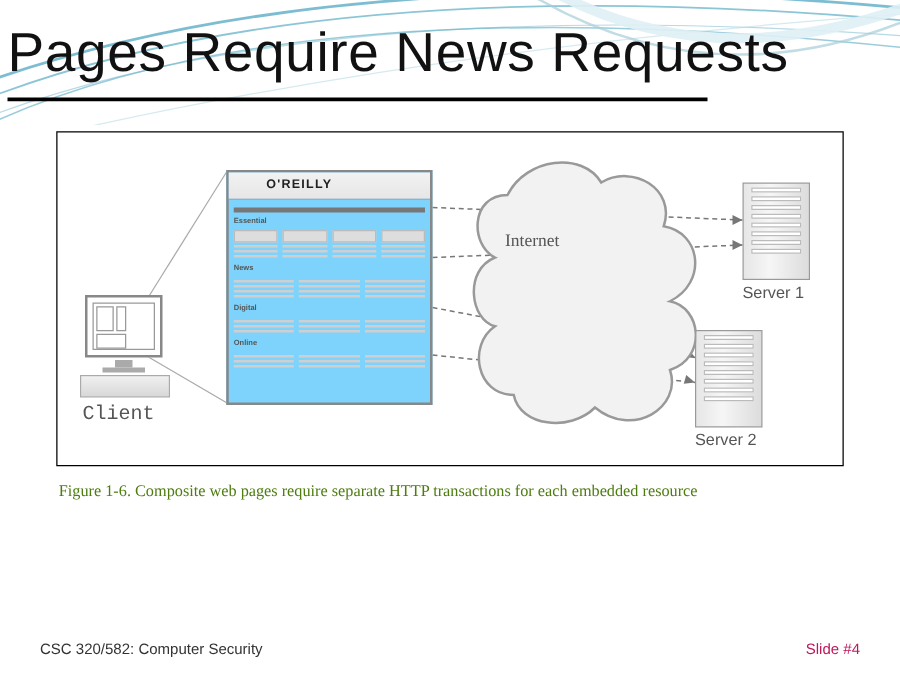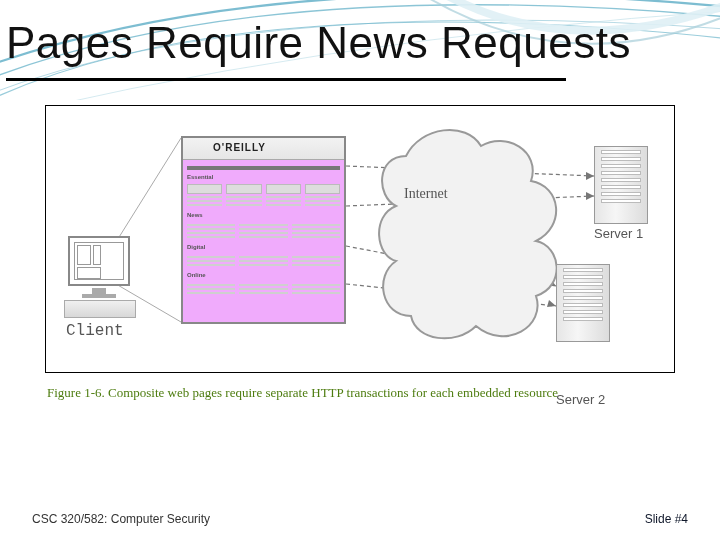--- a/index.html
+++ b/index.html
@@ -63,21 +63,21 @@
     bottom: 14px;
     left: 32px;
     font-size: 12px;
     color: #333;
   }
   .footer-right {
     position: absolute;
     bottom: 14px;
     right: 32px;
     font-size: 12px;
-    color: #0f172a;
+    color: #be185d;
     margin-top: 36px;
   }
   
   .client {
     position: absolute;
     left: 18px; top: 130px;
     width: 80px; height: 100px;
   }
   .monitor {
     width: 62px; height: 50px;
@@ -100,21 +100,21 @@
   }
   .client-label {
     position:absolute; left:2px; top:86px;
     font-size:16px; color:#555; font-family: Liberation Mono, monospace;
   }
   .browser {
     position:absolute;
     left: 135px; top: 30px;
     width: 165px; height: 188px;
     border: 2px solid #888;
-    background: #f0abfc;
+    background: #7dd3fc;
   }
   .browser-header {
     height: 22px; background: linear-gradient(#f2f2f2,#e6e6e6);
     border-bottom: 1px solid #aaa;
     position: relative;
   }
   .logo {
     position:absolute; left:30px; top:4px;
     font-size:10px; font-weight:bold; letter-spacing:1px;
     font-family: Arial, sans-serif; color:#222;
@@ -145,21 +145,21 @@
     border:1px solid #999;
   }
   .server .slot { height:4px; background:#fff; border:1px solid #bbb; margin:3px 6px; }
   .server1 { left: 548px; top: 40px; }
   .server2 { left: 510px; top: 158px; }
   .server-label {
     position:absolute;
     font-size:13px; color:#555; font-family: Liberation Sans, sans-serif;
   }
   .server1-label { left: 548px; top: 120px; }
-  .server2-label { left: 510px; top: 238px; margin-top: 48px; }
+  .server2-label { left: 510px; top: 238px; }
   svg.lines-svg {
     position:absolute; top:0; left:0;
     width: 630px; height: 268px;
     pointer-events:none;
   }
 </style>
 </head>
 <body>
 
 <svg class="decor" width="720" height="140">

